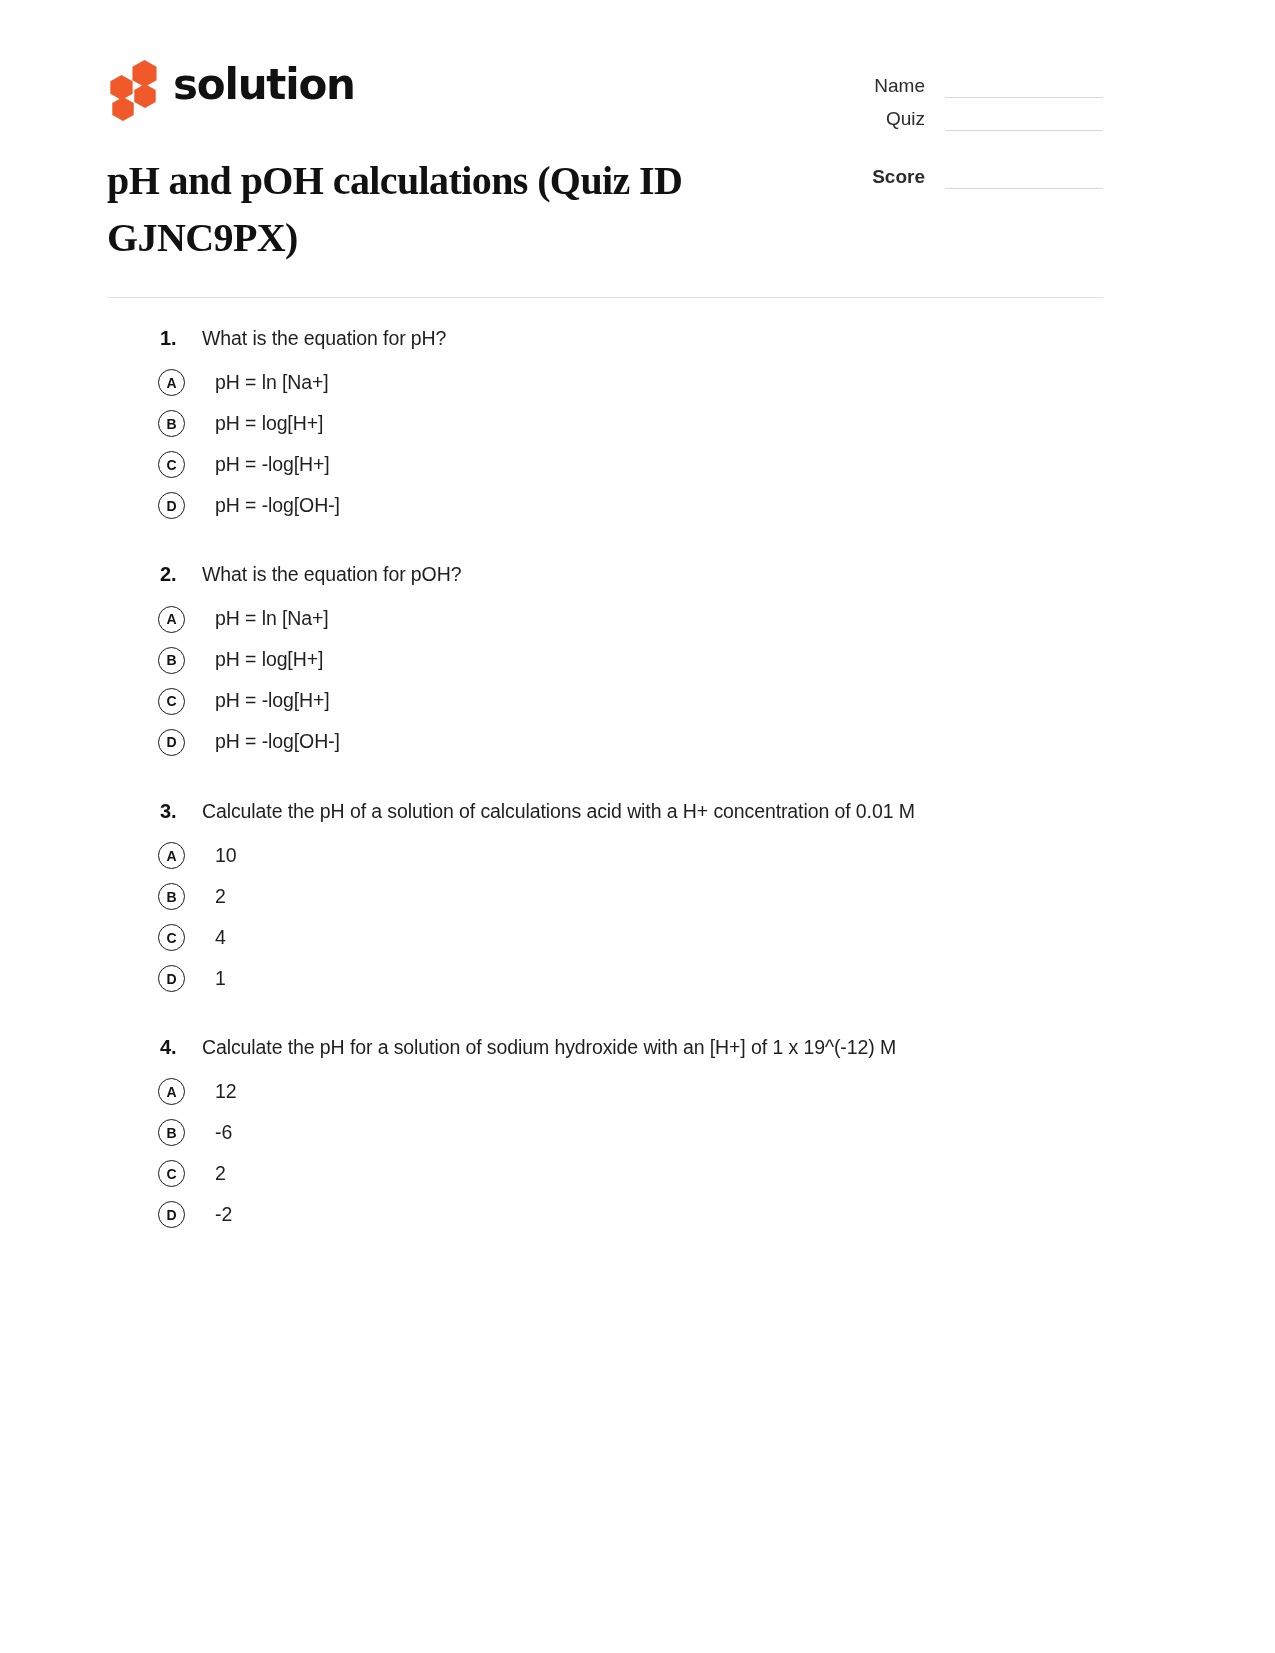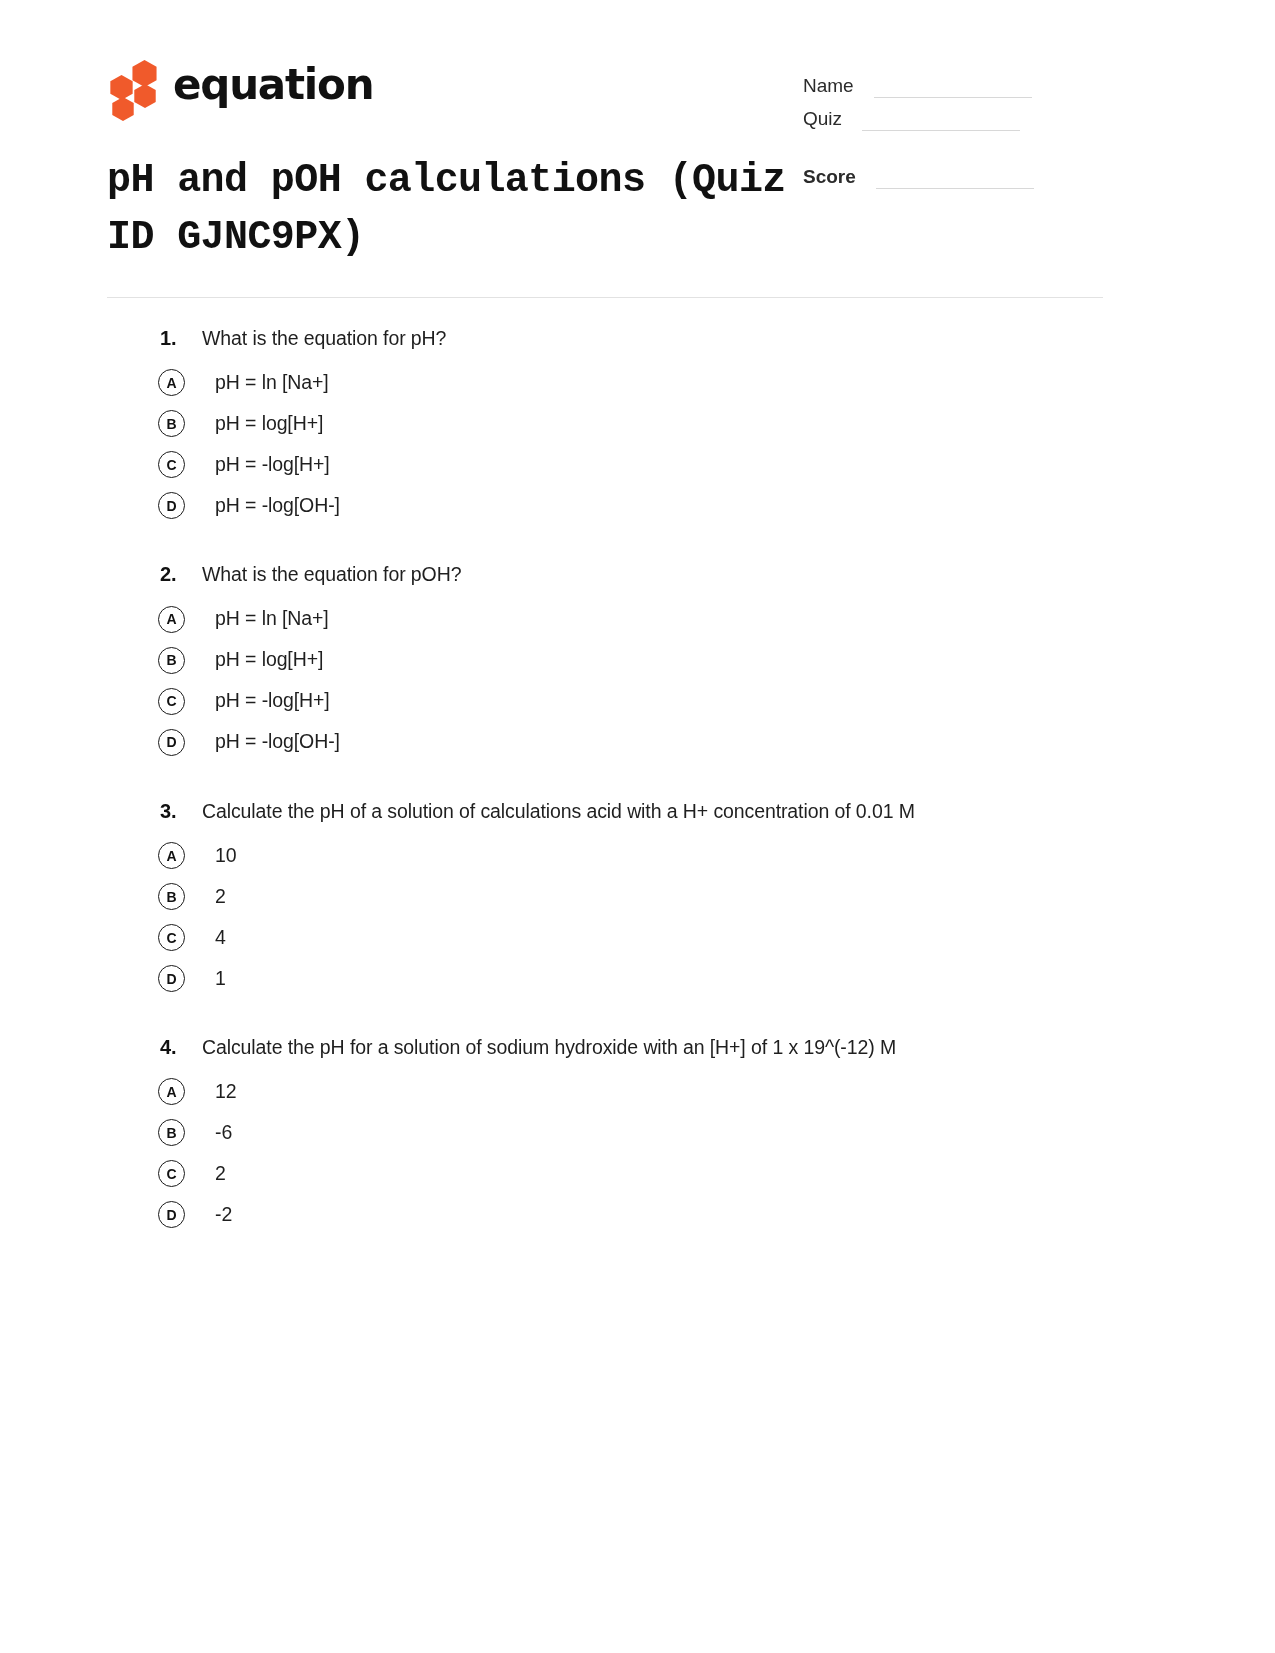--- a/index.html
+++ b/index.html
@@ -76,20 +76,21 @@
   
   .fields {
     width: 300px;
     padding-top: 18px;
     flex: 0 0 300px;
   }
 
   .field-row {
     display: flex;
     align-items: flex-end;
+    justify-content: flex-end;
     margin-bottom: 11px;
   }
 
   .field-label {
     font-size: 19px;
     color: #2b2b2b;
     line-height: 1;
     padding-bottom: 3px;
     white-space: nowrap;
   }
@@ -110,21 +111,21 @@
     top: 152px;
     width: 720px;
   }
 
   .quiz-title {
     font-size: 40px;
     line-height: 1.43;
     font-weight: 700;
     letter-spacing: -0.6px;
     color: #111111;
-    font-family: Liberation Mono, monospace;
+    font-family: Liberation Serif, serif;
   }
 
   .divider {
     position: absolute;
     left: 107px;
     top: 297px;
     width: 996px;
     height: 1px;
     background: #e2e2e2;
   }
@@ -221,21 +222,21 @@
             <svg class="hex" viewBox="0 0 100 112" xmlns="http://www.w3.org/2000/svg" aria-hidden="true">
               <polygon points="50,0 100,28 100,84 50,112 0,84 0,28" fill="#F05A2B"></polygon>
             </svg>
           </div>
           <div class="hexwrap hex-bl">
             <svg class="hex" viewBox="0 0 100 112" xmlns="http://www.w3.org/2000/svg" aria-hidden="true">
               <polygon points="50,0 100,28 100,84 50,112 0,84 0,28" fill="#F05A2B"></polygon>
             </svg>
           </div>
         </div>
-        <div class="logo-word">equation</div>
+        <div class="logo-word">solution</div>
       </div>
     </div>
 
     <div class="fields">
       <div class="field-row">
         <span class="field-label">Name</span>
         <span class="field-rule"></span>
       </div>
       <div class="field-row">
         <span class="field-label">Quiz</span>

